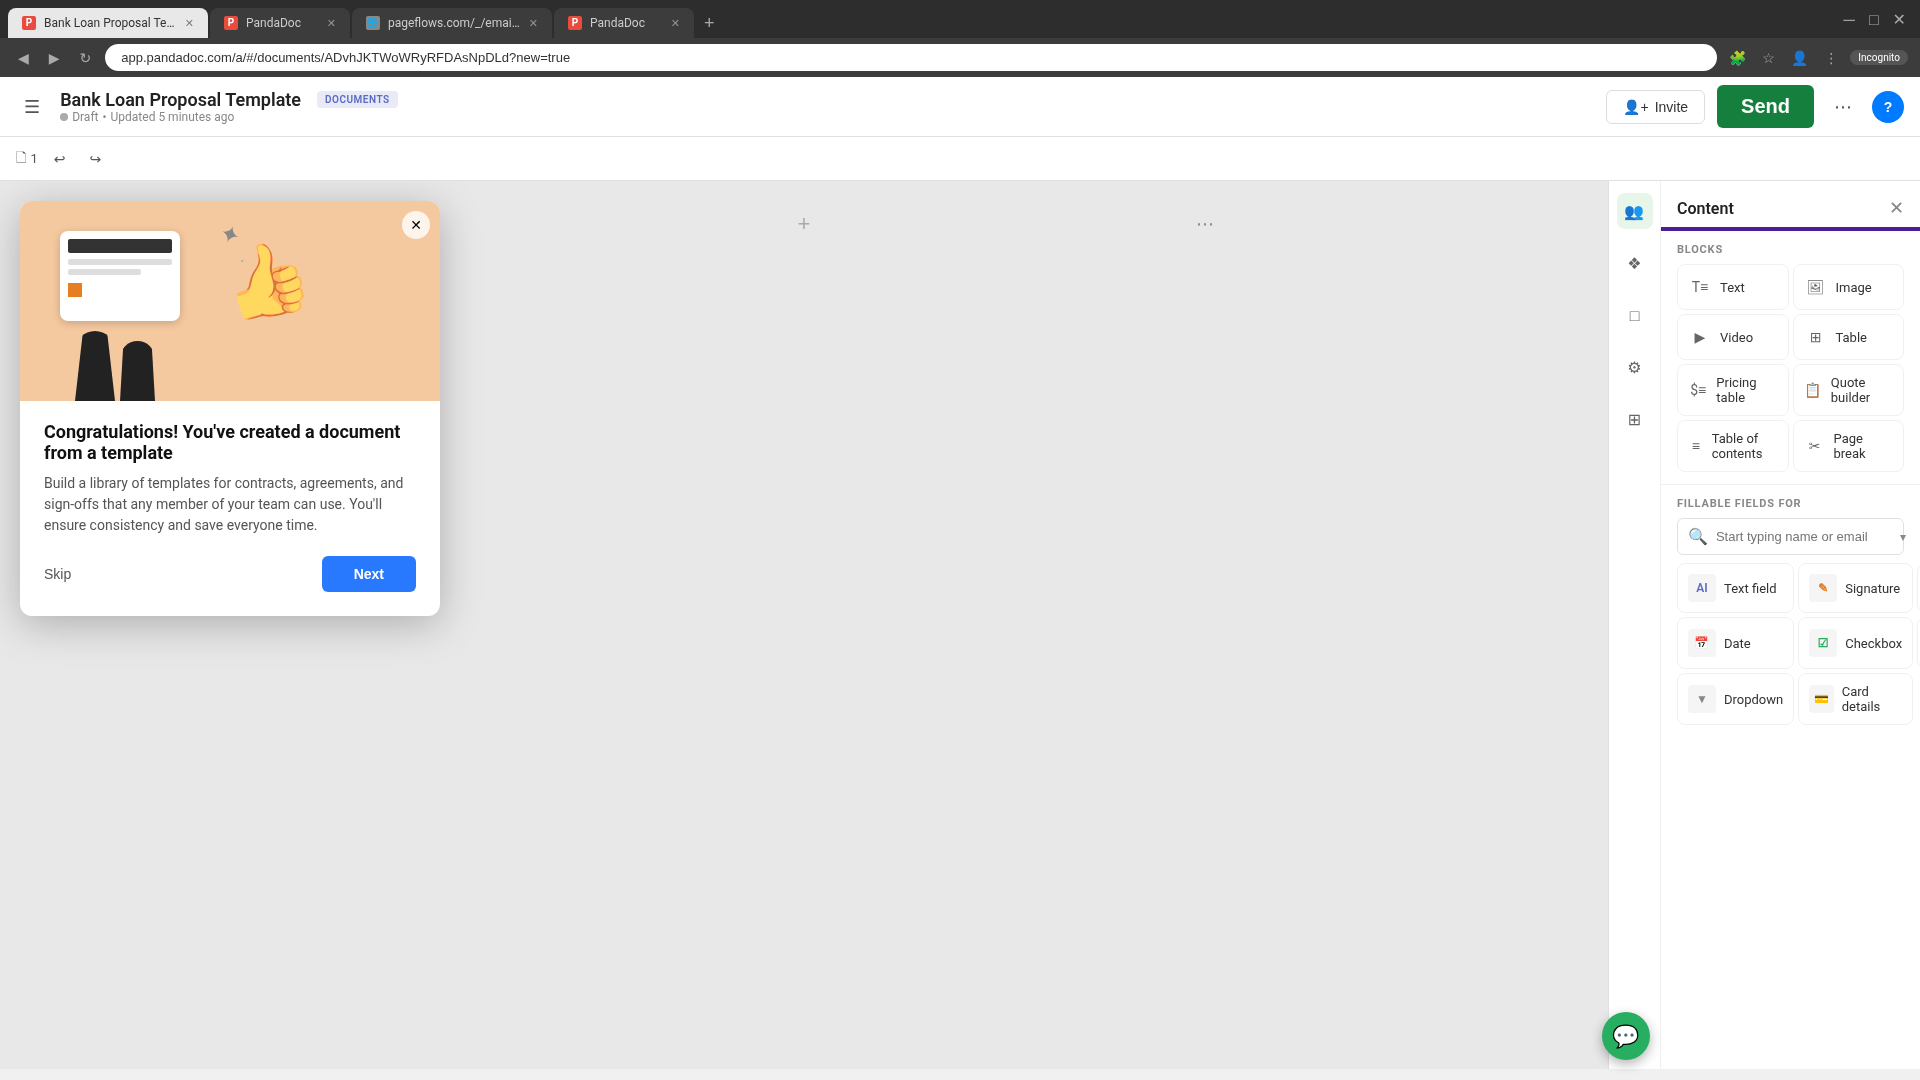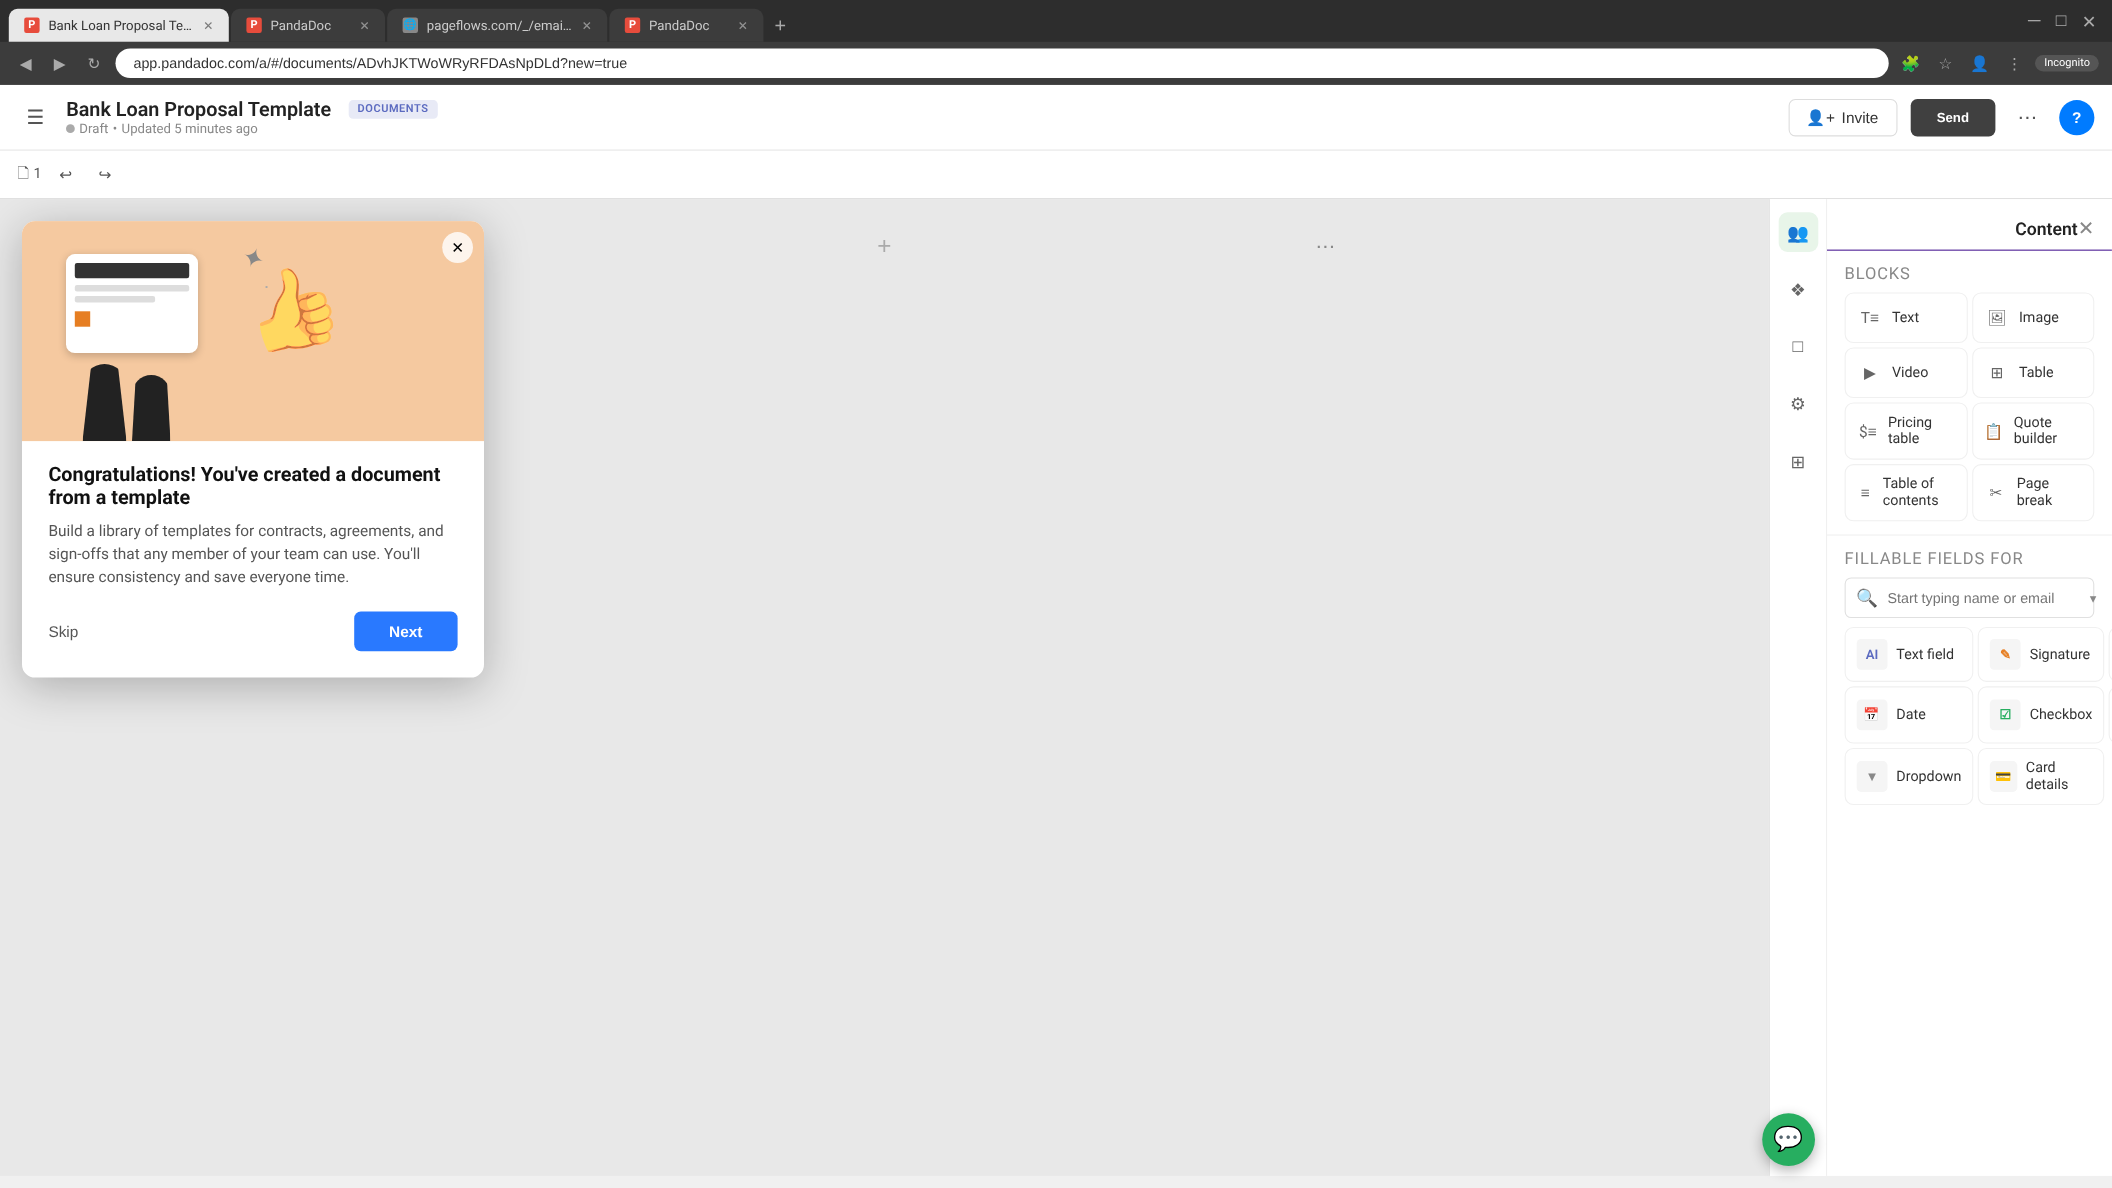--- a/index.html
+++ b/index.html
@@ -22,44 +22,44 @@
 
     
     .app-header { display: flex; align-items: center; height: 60px; background: #fff; border-bottom: 1px solid #e0e0e0; padding: 0 16px; gap: 12px; }
     .hamburger-btn { background: none; border: none; cursor: pointer; font-size: 18px; color: #555; padding: 4px 8px; }
     .doc-title { font-size: 18px; font-weight: 600; color: #222; }
     .doc-badge { background: #e8eaf6; color: #5c6bc0; font-size: 10px; font-weight: 600; padding: 3px 8px; border-radius: 4px; margin-left: 8px; letter-spacing: 0.5px; }
     .doc-meta { font-size: 12px; color: #888; display: flex; align-items: center; gap: 4px; }
     .draft-dot { width: 8px; height: 8px; border-radius: 50%; background: #aaa; }
     .header-spacer { flex: 1; }
     .invite-btn { display: flex; align-items: center; gap: 6px; background: none; border: 1px solid #ddd; border-radius: 6px; padding: 8px 16px; font-size: 14px; color: #333; cursor: pointer; }
-    .send-btn { background: #404040; color: #fff; border: none; border-radius: 6px; padding: 10px 24px; font-size: 12px; font-weight: 600; cursor: pointer; }
+    .send-btn { background: #15803d; color: #fff; border: none; border-radius: 6px; padding: 10px 24px; font-size: 20px; font-weight: 600; cursor: pointer; }
     .more-btn { background: none; border: none; font-size: 18px; color: #555; cursor: pointer; padding: 4px 8px; }
     .help-btn { background: #007bff; color: #fff; border: none; border-radius: 50%; width: 32px; height: 32px; font-size: 14px; font-weight: 700; cursor: pointer; }
 
     
     .toolbar { display: flex; align-items: center; height: 44px; background: #fff; border-bottom: 1px solid #e0e0e0; padding: 0 16px; gap: 8px; }
     .toolbar-btn { background: none; border: none; cursor: pointer; color: #555; font-size: 14px; padding: 4px 8px; border-radius: 4px; }
     .page-count { font-size: 13px; color: #555; display: flex; align-items: center; gap: 4px; }
 
     
     .canvas-area { flex: 1; background: #e8e8e8; overflow: hidden; position: relative; padding: 20px; }
     .add-block-btn { background: none; border: none; font-size: 22px; color: #aaa; cursor: pointer; }
     .page-container { background: #fff; width: 820px; min-height: 400px; border-radius: 4px; box-shadow: 0 2px 8px rgba(0,0,0,0.15); position: relative; overflow: hidden; }
     .page-top-bar { height: 6px; background: #27ae60; }
     .page-content { padding: 40px; }
     .sidebar-icon-rail { width: 52px; background: #fff; border-right: 1px solid #f0f0f0; display: flex; flex-direction: column; align-items: center; padding: 12px 0; gap: 16px; }
     .rail-icon { width: 36px; height: 36px; display: flex; align-items: center; justify-content: center; border-radius: 8px; cursor: pointer; color: #666; font-size: 18px; }
     .rail-icon.active { background: #e8f5e9; color: #27ae60; }
-    .sidebar-header { display: flex; align-items: center; justify-content: flex-end; padding: 16px 16px 8px; border-bottom: 1px solid #4c1d95; }
+    .sidebar-header { display: flex; align-items: center; justify-content: space-between; padding: 16px 16px 8px; border-bottom: 4px solid #4c1d95; }
     .sidebar-title { font-size: 16px; font-weight: 600; color: #222; }
     .sidebar-close { background: none; border: none; font-size: 18px; color: #888; cursor: pointer; }
 
     .blocks-section { padding: 12px 16px; }
-    .blocks-label { font-size: 15px; font-weight: 400; color: #888; letter-spacing: 0.8px; margin-bottom: 8px; }
+    .blocks-label { font-size: 11px; font-weight: 700; color: #888; letter-spacing: 0.8px; margin-bottom: 8px; }
     .blocks-grid { display: grid; grid-template-columns: 1fr 1fr; gap: 4px; }
     .block-item { display: flex; align-items: center; gap: 8px; padding: 10px 10px; border-radius: 8px; cursor: pointer; border: 1px solid #f0f0f0; }
     .block-item-label { font-size: 13px; color: #333; }
     .block-icon { width: 24px; height: 24px; display: flex; align-items: center; justify-content: center; color: #666; font-size: 14px; }
 
     .fillable-section { padding: 12px 16px; border-top: 1px solid #f0f0f0; }
     .search-field { display: flex; align-items: center; border: 1px solid #e0e0e0; border-radius: 6px; padding: 8px 10px; gap: 8px; cursor: pointer; }
     .search-field input { border: none; outline: none; font-size: 13px; color: #aaa; flex: 1; }
     .search-chevron { color: #888; font-size: 12px; }
 

